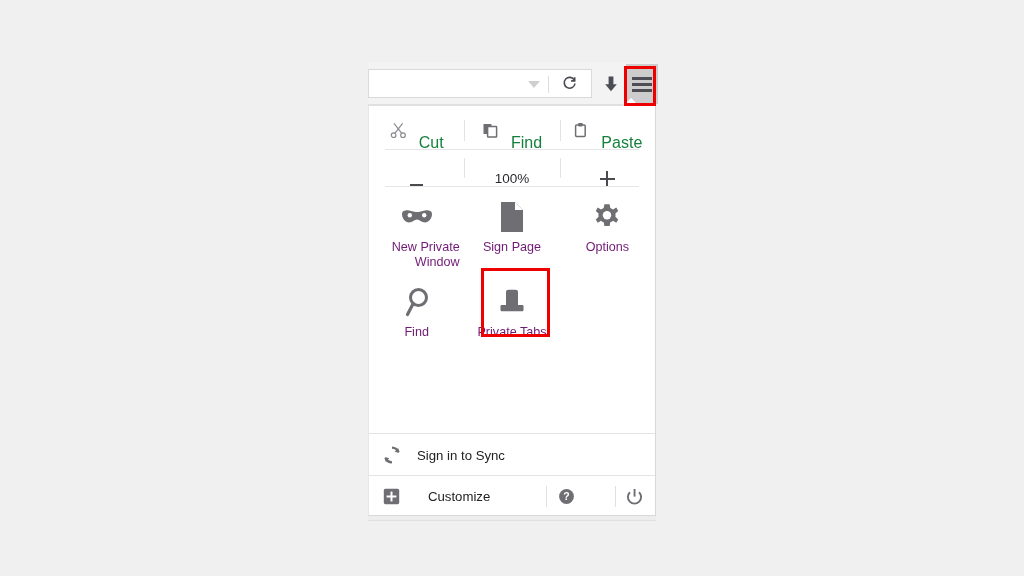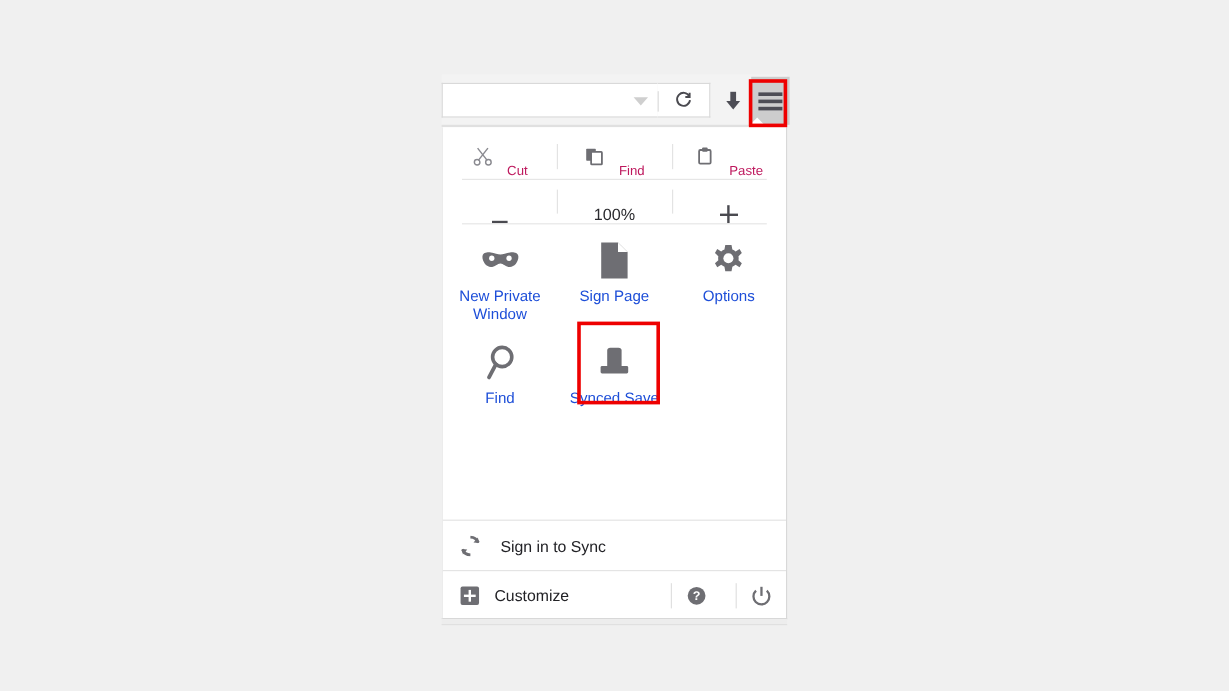--- a/index.html
+++ b/index.html
@@ -184,22 +184,22 @@
   .edit-cell + .edit-cell::before {
     content: "";
     position: absolute;
     left: 0;
     top: 8px;
     width: 1px;
     height: 21px;
     background: #e3e3e3;
   }
   .edit-label {
-    font-size: 11px;
-    color: #be185d;
+    font-size: 16px;
+    color: #15803d;
     margin-top: 24px;
   }
 
   .row-div {
     position: absolute;
     left: 16px;
     right: 16px;
     height: 1px;
     background: #e6e6e6;
   }
@@ -274,22 +274,22 @@
   }
   .gicon {
     height: 34px;
     display: flex;
     align-items: center;
     justify-content: center;
     margin-bottom: 6px;
   }
   .glabel {
     font-size: 12.6px;
-    color: #1d4ed8;
-    text-align: center;
+    color: #701a75;
+    text-align: right;
     line-height: 14.5px;
     max-width: 86px;
   }
   .gcell.empty { visibility: hidden; }
 
   
   .hl-options {
     position: absolute;
     left: 481px;
     top: 268px;
@@ -330,21 +330,21 @@
   .cust-row {
     position: absolute;
     left: 0;
     top: 370px;
     width: 100%;
     height: 41px;
     display: flex;
     align-items: center;
     padding-left: 14px;
     box-sizing: border-box;
-    gap: 12px;
+    gap: 28px;
   }
   .cust-label {
     font-size: 13.2px;
     color: #222226;
   }
   .cust-spacer { flex: 1; }
   .foot-btn {
     width: 42px;
     height: 41px;
     display: flex;
@@ -517,21 +517,21 @@
 
 
 
       <div class="gcell">
         <span class="gicon">
           <svg width="32" height="26" viewBox="0 0 32 26">
             <path d="M10 3 C10 1.6 11 0.8 12.6 0.8 L19.4 0.8 C21 0.8 22 1.6 22 3 L22 16 L10 16 Z" fill="#6e6e73"></path>
             <rect x="4.5" y="16" width="23" height="6.2" rx="1.2" fill="#6e6e73"></rect>
           </svg>
         </span>
-        <span class="glabel">Synced Save</span>
+        <span class="glabel">Private Tabs</span>
       </div>
 
       <div class="gcell empty"></div>
     </div>
 
     <div class="footsep" style="top:327px;"></div>
 
     <div class="sync-row">
       <span>
         <svg width="18" height="18" viewBox="0 0 18 18">

